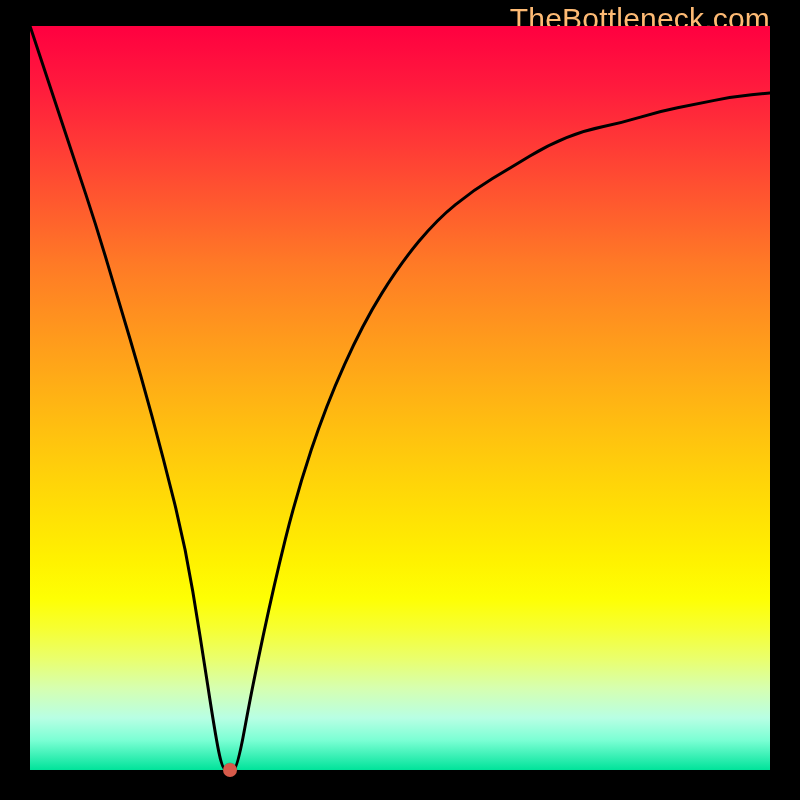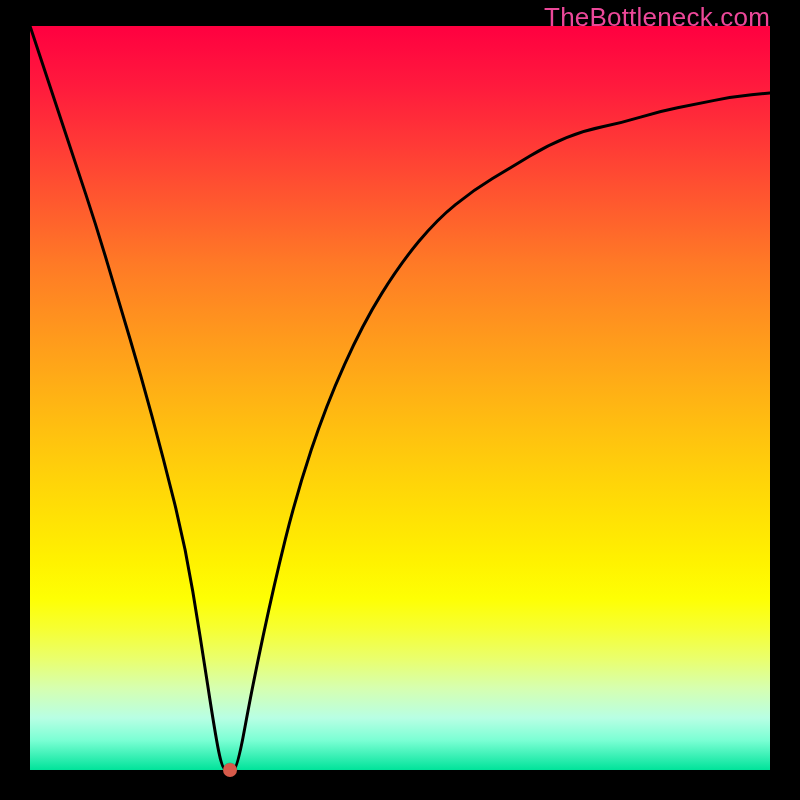--- a/index.html
+++ b/index.html
@@ -40,23 +40,23 @@
       #d6ffb0 89%,
       #b8ffe4 93%,
       #7bffd4 96%,
       #00e39a 100%
     );
   }
   .watermark {
     position: absolute;
     top: 2px;
     right: 30px;
-    font-size: 26px;
+    font-size: 30px;
     font-weight: 500;
-    color: #ec4899;
+    color: #fdba74;
     letter-spacing: 0.2px;
   }
   svg.curve {
     position: absolute;
     left: 0;
     top: 0;
     width: 740px;
     height: 744px;
     pointer-events: none;
   }

